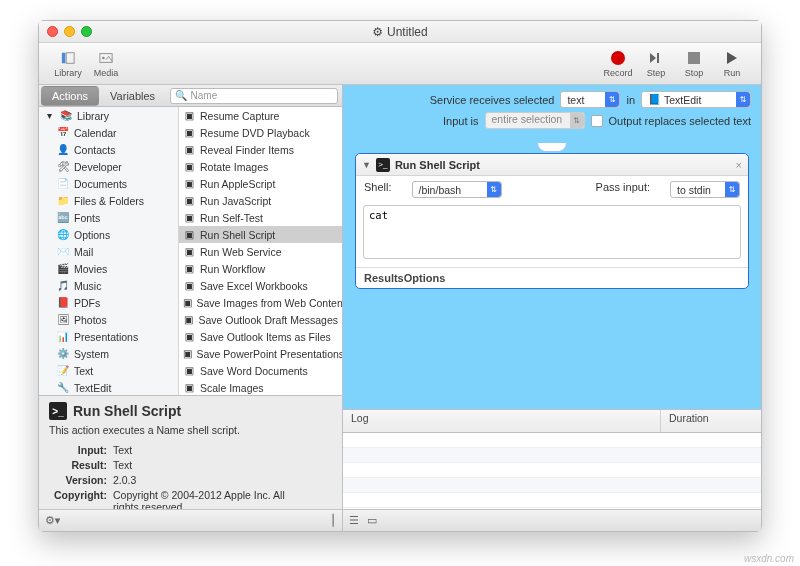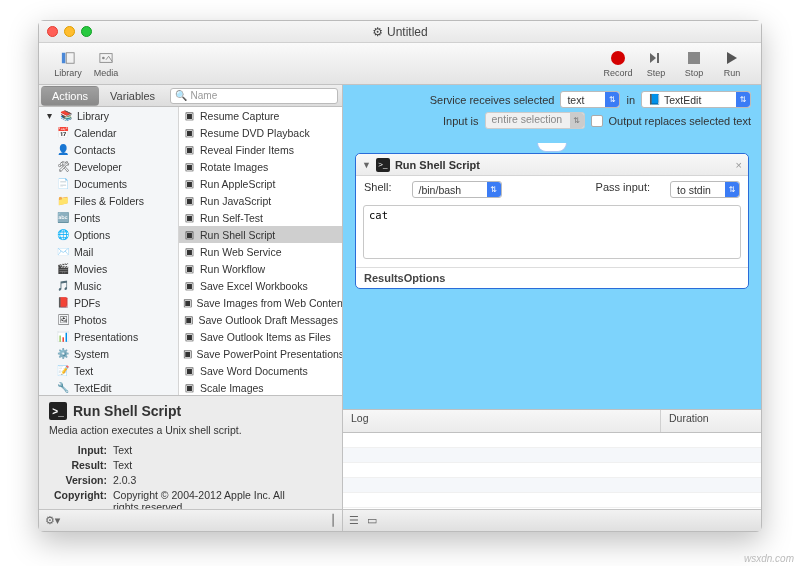--- a/index.html
+++ b/index.html
@@ -287,21 +287,21 @@
               <span>Scale Images</span>
             </div>
           </div>
       </div>
 
       <div class="infoarea">
         <h3>
             <span style="width:18px;height:18px;background:#222;color:#fff;display:inline-flex;align-items:center;justify-content:center;border-radius:2px;font-size:10px">&gt;_</span>
             <span>Run Shell Script</span>
           </h3>
-        <div class="desc">Media action executes a Unix shell script.</div>
+        <div class="desc">This action executes a Name shell script.</div>
         <table>
           <tbody>
               <tr>
                 <td>Input:</td>
                 <td>Text</td>
               </tr>
           <tr>
                 <td>Result:</td>
                 <td>Text</td>
               </tr>

